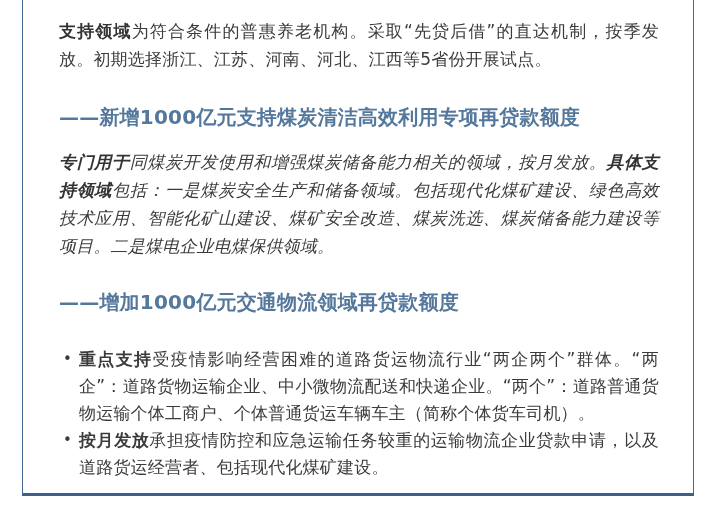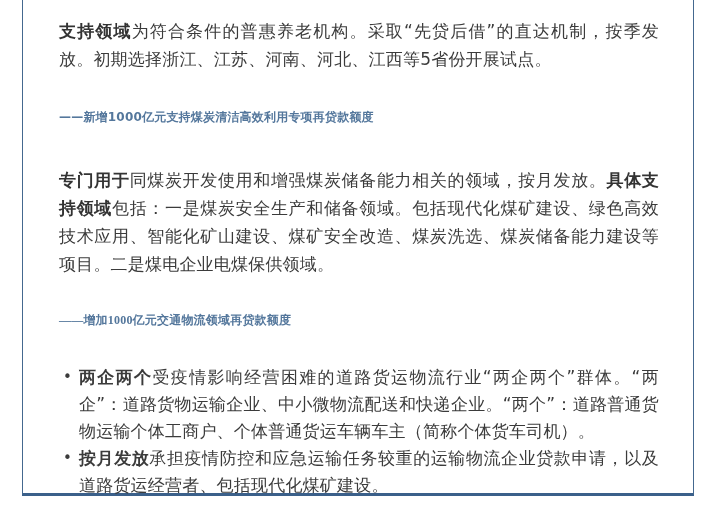--- a/index.html
+++ b/index.html
@@ -33,31 +33,31 @@
   }
   .para {
     margin: 0;
     font-size: 17px;
     line-height: 28px;
     color: #3b3b3b;
     text-align: justify;
     letter-spacing: 0.2px;
   }
   .para b { color: #333333; }
-  .para-2 { margin-top: 35px; }
+  .para-2 { margin-top: 17px; font-style: italic; }
   .heading {
     margin: 0;
     margin-top: 30px;
-    font-size: 12px;
+    font-size: 20px;
     line-height: 28px;
     font-weight: bold;
     color: #54779c;
     letter-spacing: 0.2px;
   }
-  .heading-2 { margin-top: 28px; font-family: Liberation Serif, serif; }
+  .heading-2 { margin-top: 28px; }
   ul.bullets {
     list-style: none;
     margin: 30px 0 0 0;
     padding: 0;
   }
   ul.bullets li {
     position: relative;
     padding-left: 20px;
     font-size: 17px;
     line-height: 27px;
@@ -81,18 +81,18 @@
 
     <p class="para para-1"><b>支持领域</b><span>为符合条件的普惠养老机构。采取“先贷后借”的直达机制，按季发放。初期选择浙江、江苏、河南、河北、江西等5省份开展试点。</span></p>
 
     <p class="heading heading-1">——新增1000亿元支持煤炭清洁高效利用专项再贷款额度</p>
 
     <p class="para para-2"><b>专门用于</b><span>同煤炭开发使用和增强煤炭储备能力相关的领域，按月发放。</span><b>具体支持领域</b><span>包括：一是煤炭安全生产和储备领域。包括现代化煤矿建设、绿色高效技术应用、智能化矿山建设、煤矿安全改造、煤炭洗选、煤炭储备能力建设等项目。二是煤电企业电煤保供领域。</span></p>
 
     <p class="heading heading-2">——增加1000亿元交通物流领域再贷款额度</p>
 
     <ul class="bullets">
-      <li><span class="marker">•</span><b>两企两个</b><span>受疫情影响经营困难的道路货运物流行业“两企两个”群体。“两企”：道路货物运输企业、中小微物流配送和快递企业。“两个”：道路普通货物运输个体工商户、个体普通货运车辆车主（简称个体货车司机）。</span></li>
+      <li><span class="marker">•</span><b>重点支持</b><span>受疫情影响经营困难的道路货运物流行业“两企两个”群体。“两企”：道路货物运输企业、中小微物流配送和快递企业。“两个”：道路普通货物运输个体工商户、个体普通货运车辆车主（简称个体货车司机）。</span></li>
       <li><span class="marker">•</span><b>按月发放</b><span>承担疫情防控和应急运输任务较重的运输物流企业贷款申请，以及道路货运经营者、包括现代化煤矿建设。</span></li>
     </ul>
 
   </div>
 </div>
 
 </body></html>

